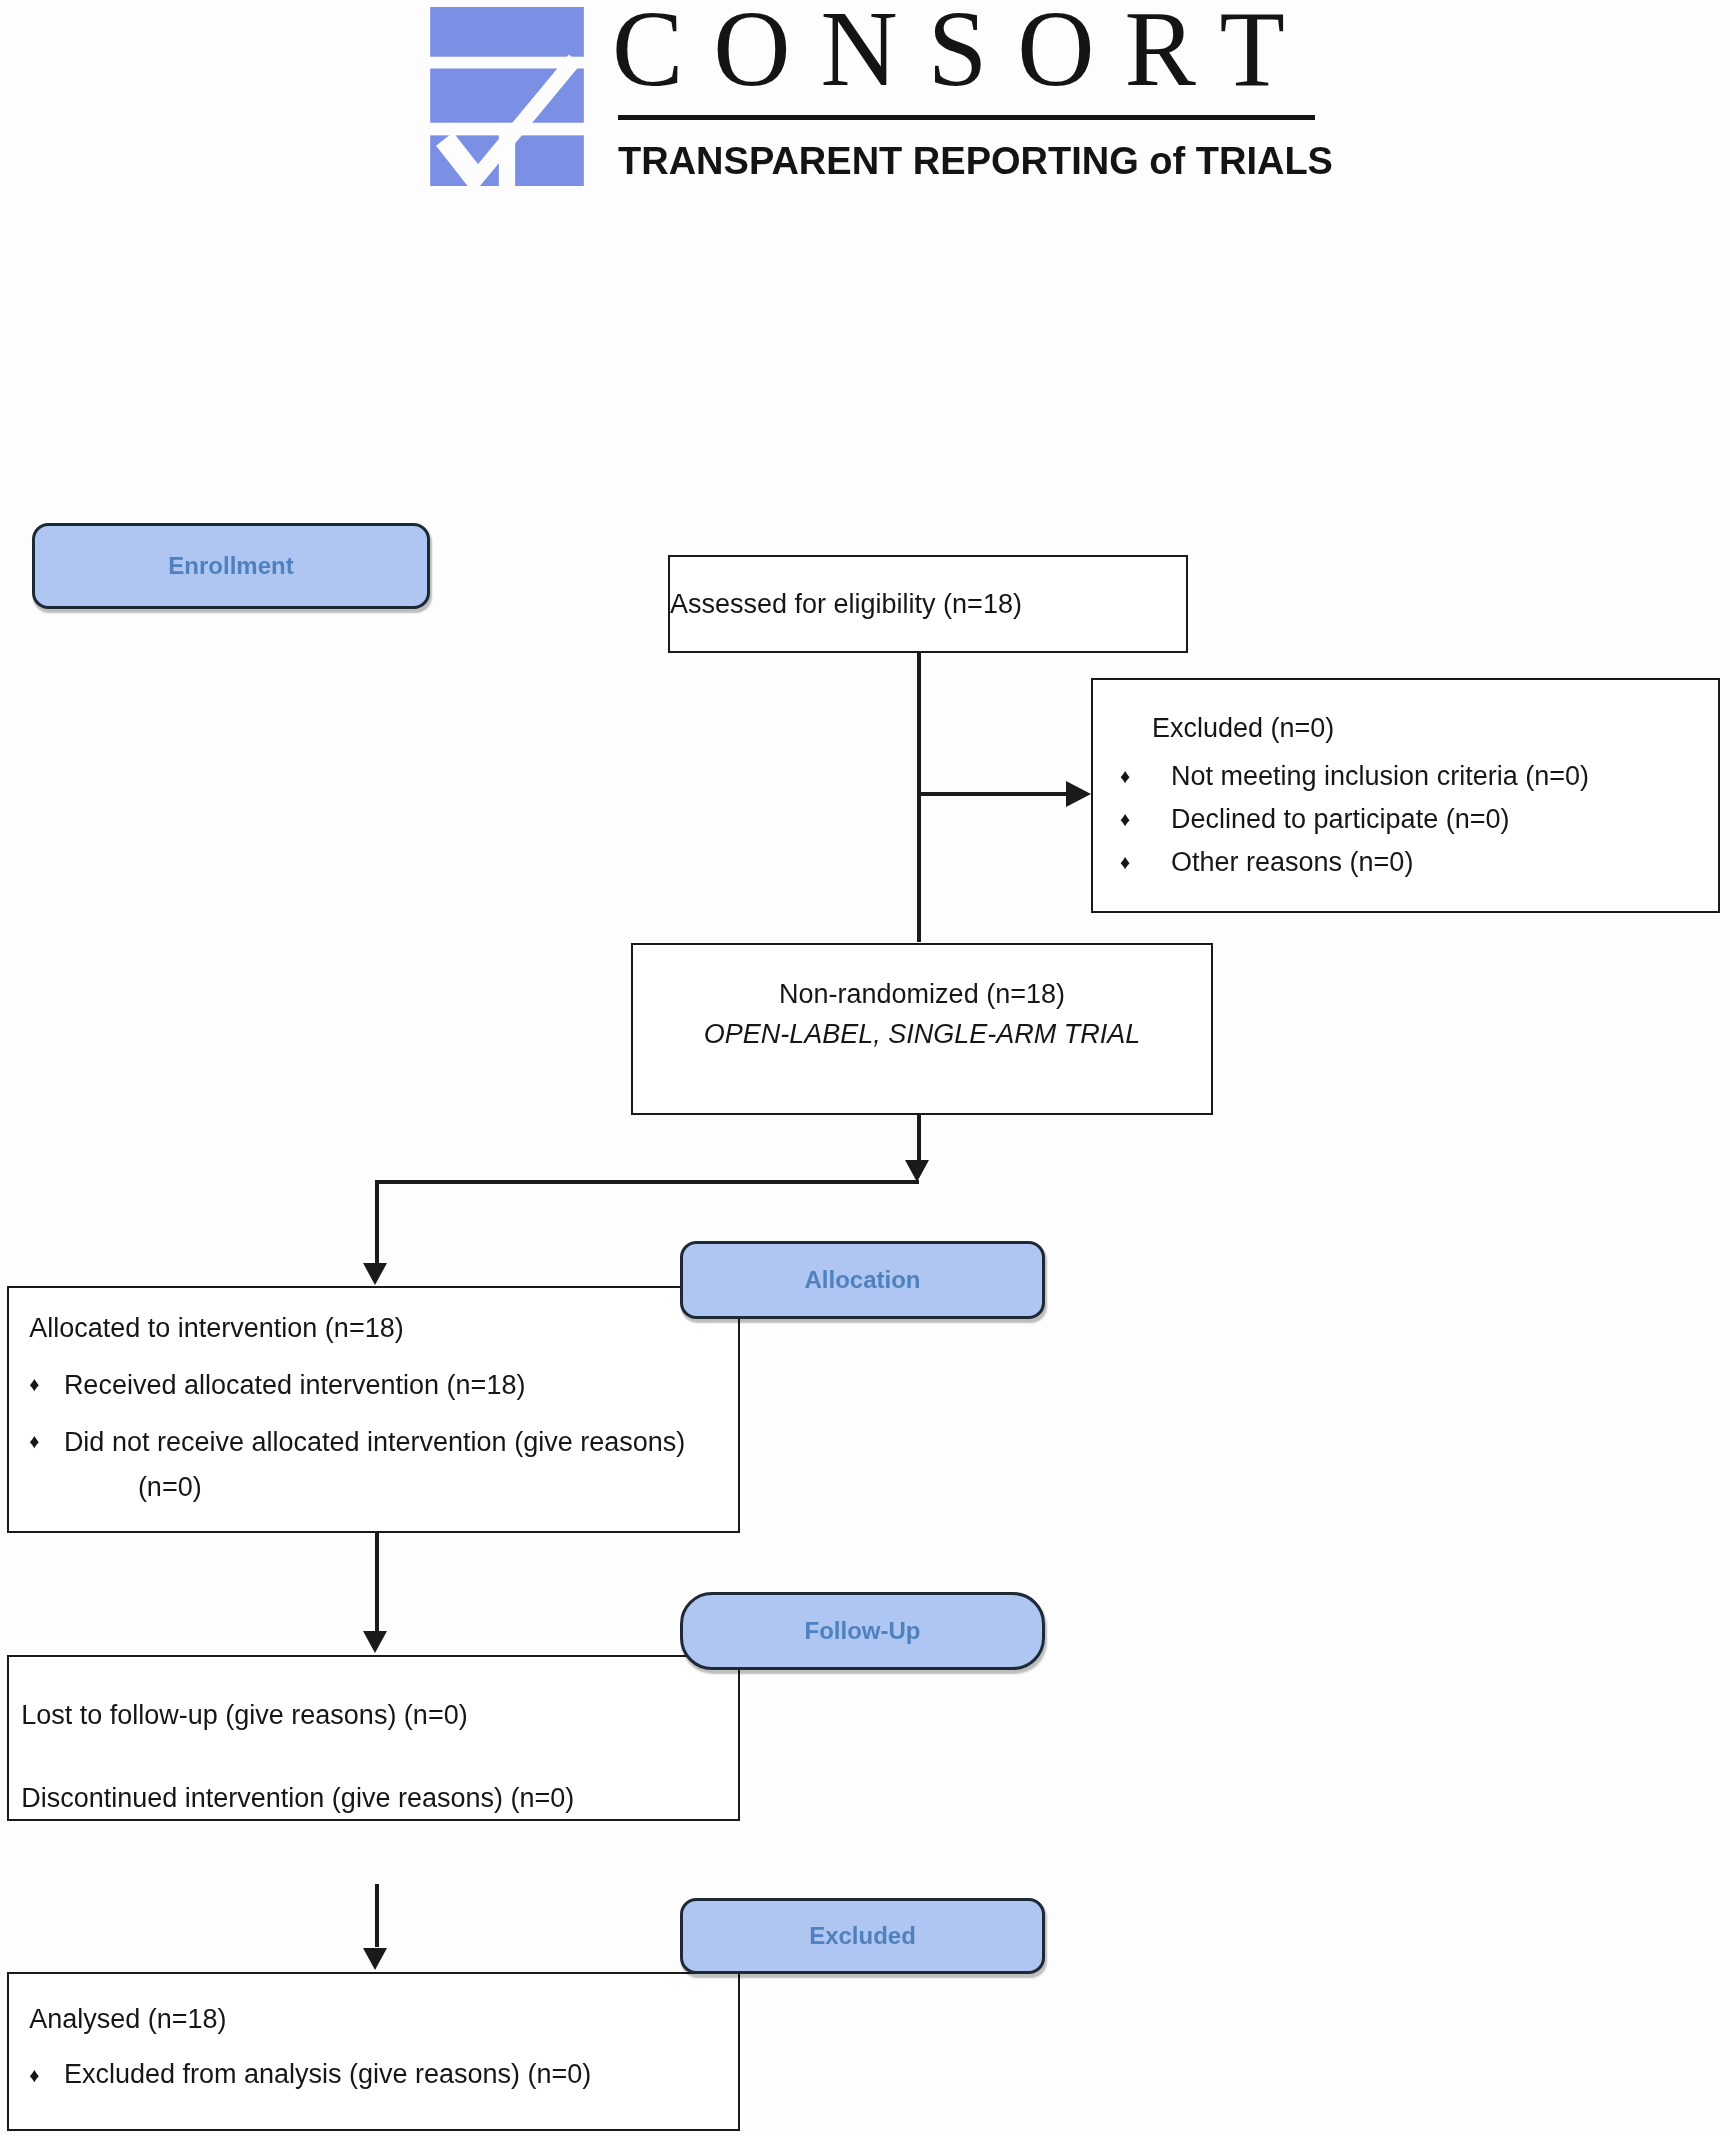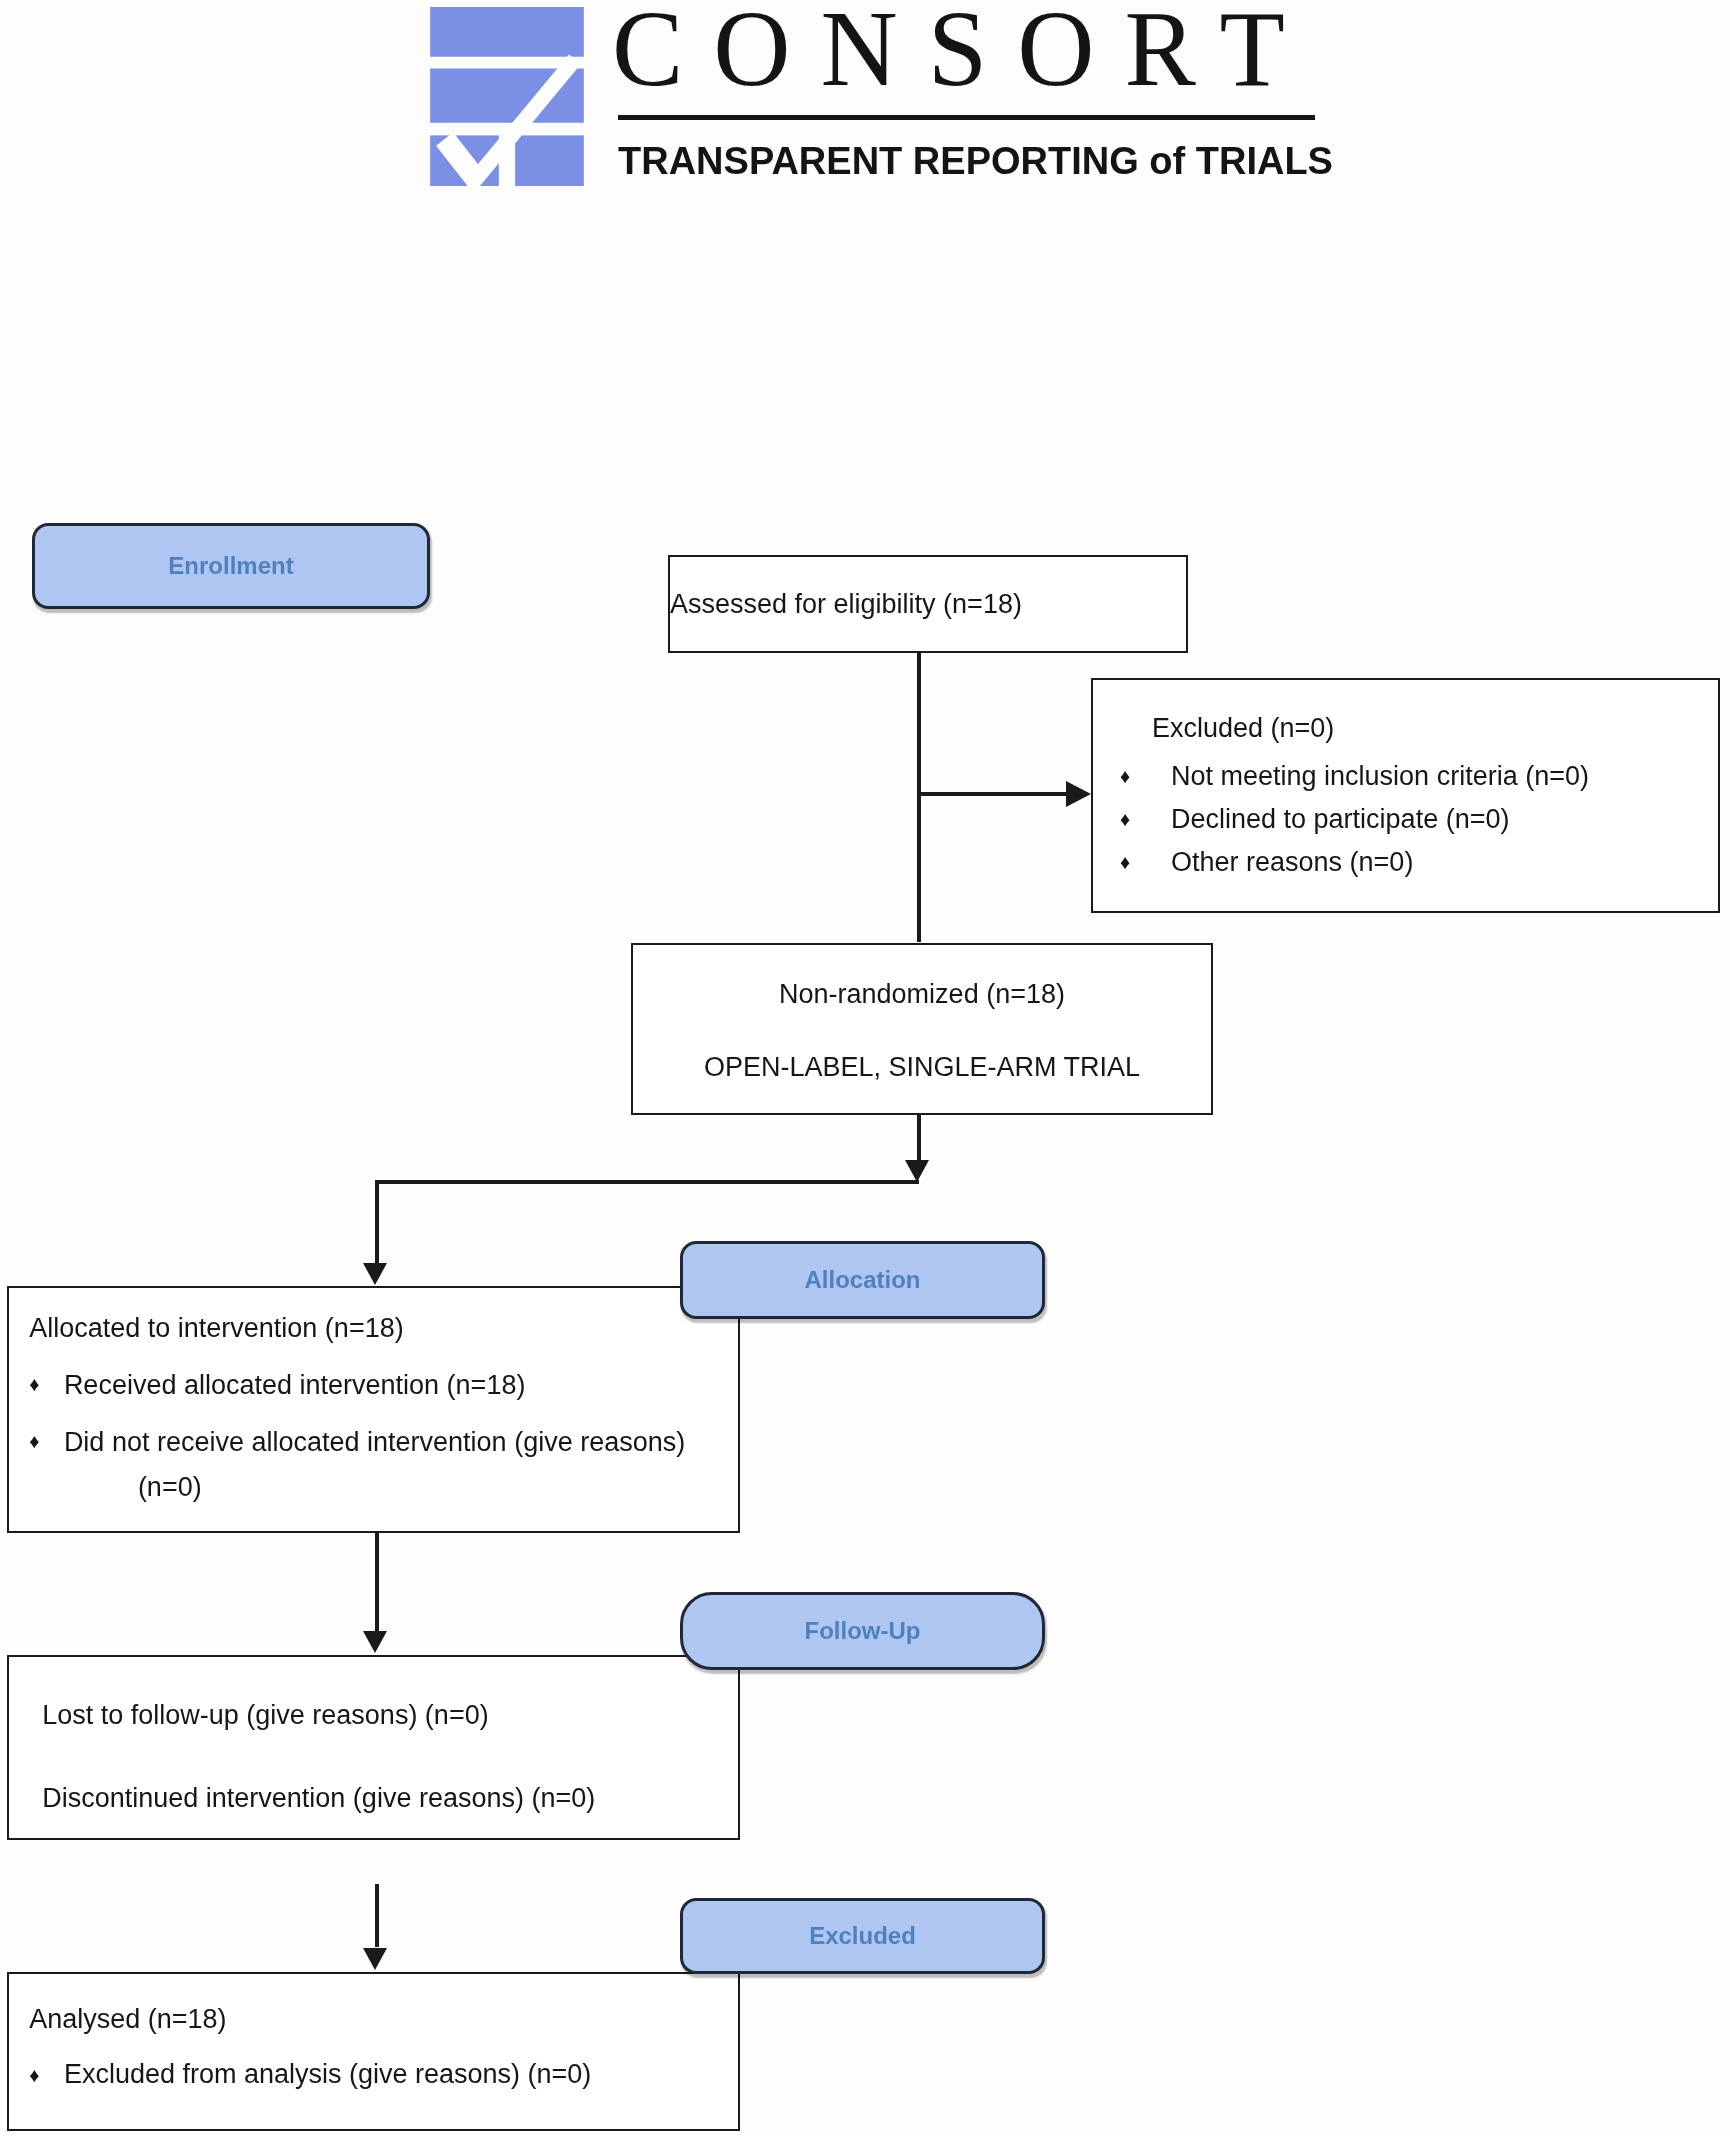--- a/index.html
+++ b/index.html
@@ -37,23 +37,23 @@
   .pill-followup{left:680px;top:1592px;width:365px;height:78px;border-radius:32px;}
   .pill-analysis{left:680px;top:1898px;width:365px;height:76px;}
 
   
   .fbox{position:absolute;z-index:2;background:#ffffff;border:2.7px solid var(--box-border);
     font-size:27px;line-height:40px;color:var(--ink);}
   .box-assessed{left:668px;top:555px;width:520px;height:98px;
     display:flex;align-items:center;justify-content:flex-start;text-align:center;}
   .box-excluded{left:1091px;top:678px;width:629px;height:235px;padding:27px 22px 0 27px;}
   .box-nonrandomized{left:631px;top:943px;width:582px;height:172px;padding-top:29px;text-align:center;}
-  .box-nonrandomized .line2{margin-top:33px;}
+  .box-nonrandomized .line2{font-style:italic;}
   .box-allocated{left:7.2px;top:1286px;width:733px;height:247px;padding:20px 27px 0 20px;}
-  .box-followup{left:7.2px;top:1655px;width:733px;height:185px;padding:38px 27px 0 33px;}
+  .box-followup{left:7.2px;top:1655px;width:733px;height:166px;padding:38px 27px 0 12px;}
   .box-followup .line2{margin-top:43px;}
   .box-analysed{left:7.2px;top:1972px;width:733px;height:159px;padding:25px 27px 0 20px;}
 
   
   .brow{display:flex;align-items:flex-start;}
   .brow .d{font-size:20px;flex:0 0 auto;}
   .box-excluded .brow{line-height:41px;margin-top:1.8px;}
   .box-excluded .t{line-height:42px;margin-bottom:7.2px;margin-left:32px;}
   .box-excluded .d{width:20px;margin-right:31px;line-height:41px;}
   .box-allocated .t{margin-bottom:14.5px;}

